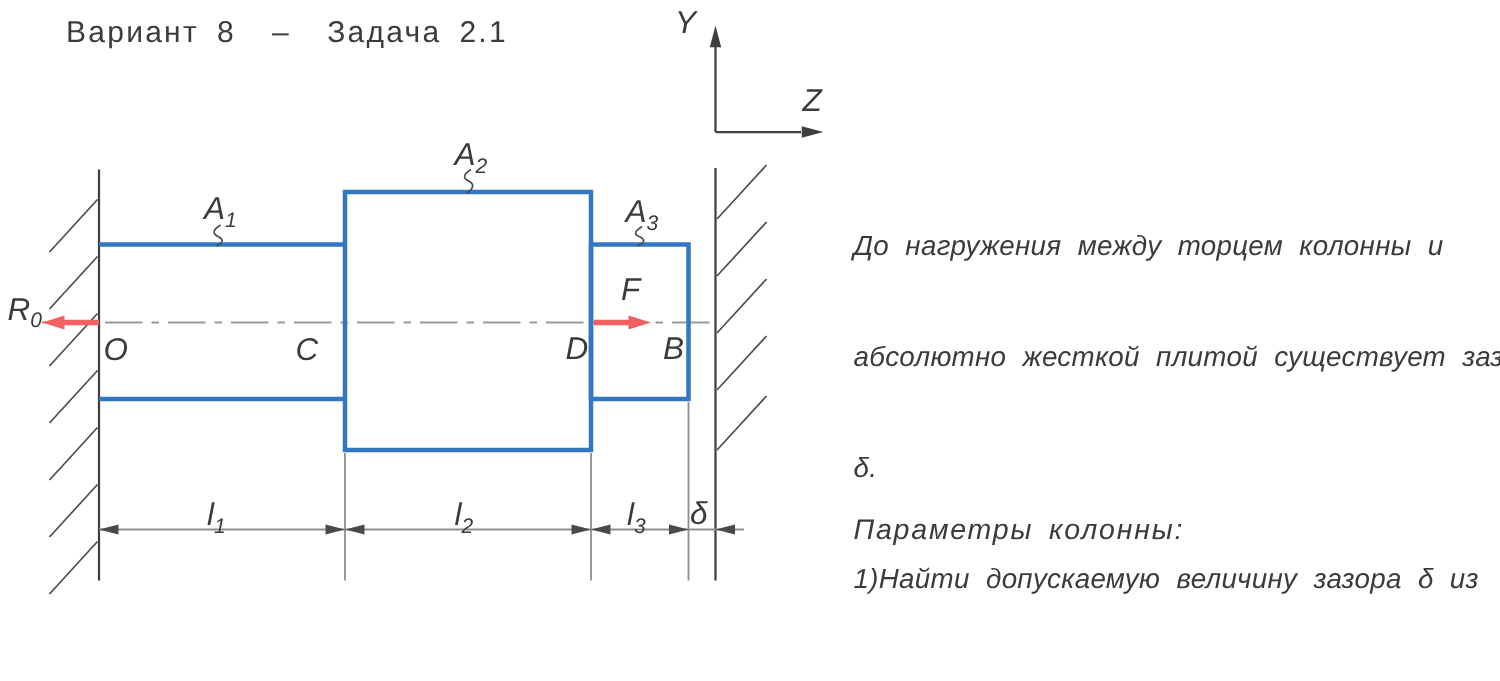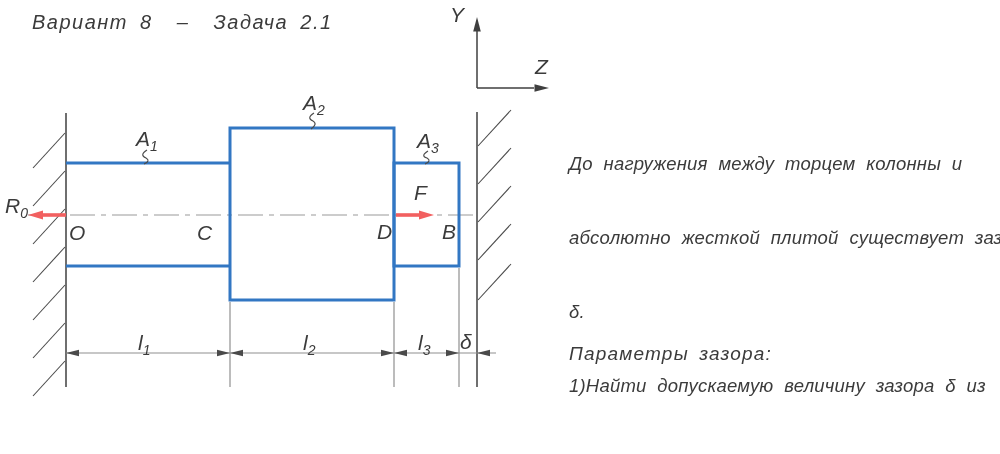--- a/index.html
+++ b/index.html
@@ -1,22 +1,22 @@
 <!DOCTYPE html>
 <html><head>
 <meta charset="utf-8">
 <style>
   html,body{margin:0;padding:0;background:#fff;}
   .page{
     position:relative;width:1000px;height:454px;background:#ffffff;overflow:hidden;
     font-family:"Liberation Sans",sans-serif;color:#3b3b3b;
   }
   .title{
-    position:absolute;left:32px;top:11px;
-    font-style:italic;font-size:20px;letter-spacing:1.5px;word-spacing:5px;
+    position:absolute;left:44px;top:11px;
+    font-size:20px;letter-spacing:1.5px;word-spacing:5px;
     white-space:pre;color:#3b3b3b;
   }
   .diagram-svg{position:absolute;left:0;top:0;}
   .diagram-svg text{
     font-family:"Liberation Sans",sans-serif;font-style:italic;
     fill:#3b3b3b;font-size:21px;
   }
   .ln-dark{stroke:#3f3f3f;stroke-width:1.5;fill:none;}
   .ln-hatch{stroke:#4a4a4a;stroke-width:1.1;fill:none;}
   .ln-gray{stroke:#8f8f8f;stroke-width:1.2;fill:none;}
@@ -142,20 +142,20 @@
     <div class="pline">До нагружения между торцем колонны и</div>
     <div class="pline">абсолютно жесткой плитой существует зазор</div>
     <div class="pline">δ.</div>
     <div class="pline">1)Найти допускаемую величину зазора δ из</div>
     <div class="pline">условия прочности;</div>
     
     
   </div>
 
   <div class="params">
-    <div class="pline">Параметры зазора:</div>
+    <div class="pline">Параметры колонны:</div>
     
     
     
     
   </div>
 
 </div>
 
 </body></html>

